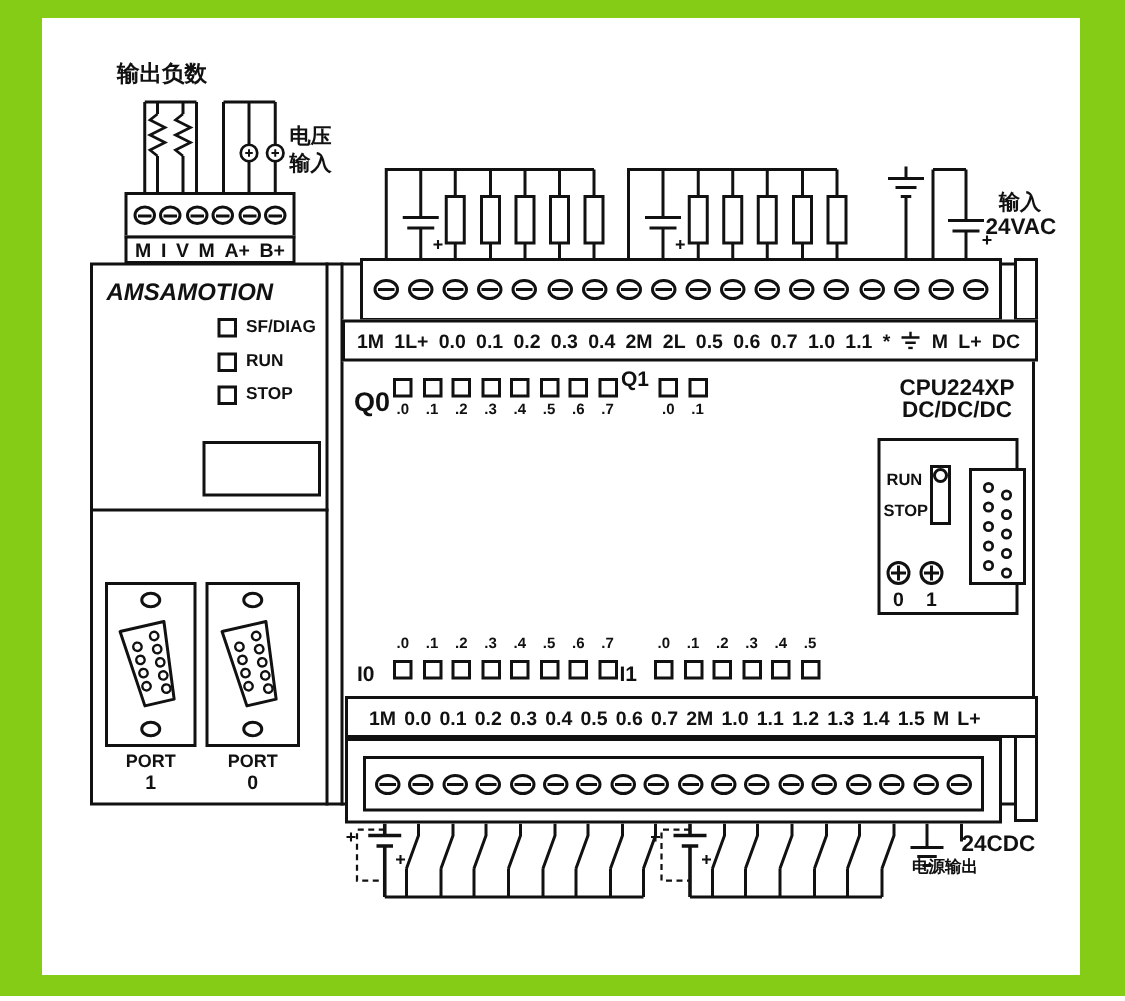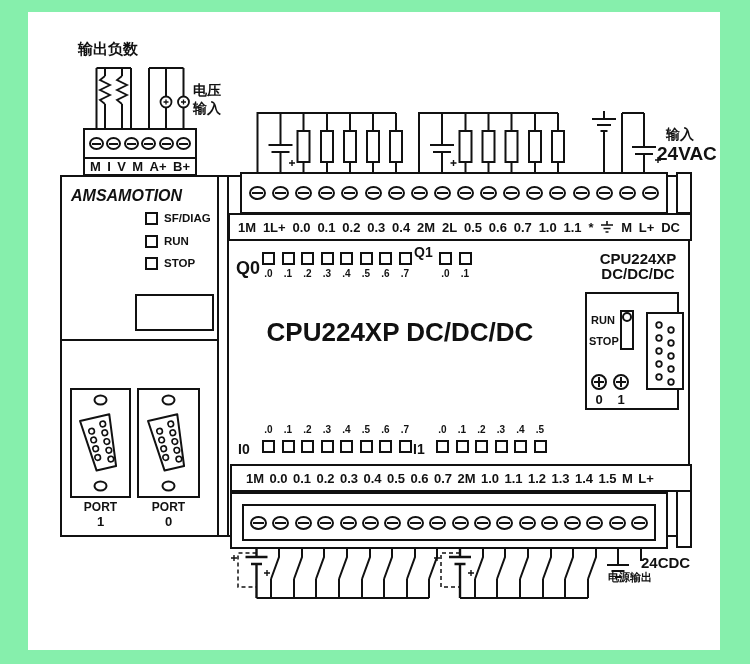--- a/index.html
+++ b/index.html
@@ -1,17 +1,17 @@
 <!DOCTYPE html>
 <html><head>
 <meta charset="utf-8">
 <style>
   * { box-sizing: border-box; margin: 0; padding: 0; }
   body { background:#fff; font-family:"Liberation Sans", sans-serif; }
-  .canvas { position:relative; width:750px; height:664px; background:#86efac; overflow:hidden;
+  .canvas { position:relative; width:750px; height:664px; background:#84cc16; overflow:hidden;
             color:#111; font-weight:bold; }
   .paper { position:absolute; left:28px; top:12px; width:692px; height:638px; background:#fff; }
   .abs { position:absolute; }
   .t { position:absolute; white-space:nowrap; }
   .b2 { border:2px solid #111; background:#fff; }
   .srow { display:flex; align-items:center; justify-content:space-between; height:100%; }
   .screw { width:17px; height:14px; border:2px solid #111; border-radius:50%; position:relative; flex:none; background:#fff; }
   .screw::after { content:""; position:absolute; left:1px; right:1px; top:50%; height:2px; margin-top:-1px; background:#111; }
   .screw-s { width:15px; height:13px; }
   .lblrow { display:flex; justify-content:space-between; align-items:center; font-size:13px; }
@@ -96,21 +96,21 @@
       <path d="M330,58 V76 M330,107 V117"></path>
         <rect x="324" y="76" width="12" height="31"></rect>
       <g>
         <path d="M376,56 V64 M364,64 H388 M369,70 H383 M372.5,76 H379.5 M376,76 V117"></path>
       </g>
       <path d="M394,58 V117 M416,58 V92 M416,99 V117 M394,58 H416 M404,92 H428 M407,99 H425"></path>
       <path d="M427,105 H433 M430,102 V108" stroke-width="1.4"></path>
     </g>
   </svg>
   <div class="t" style="left:666px;top:126px;font-size:14px;">输入</div>
-  <div class="t" style="left:657px;top:143px;font-size:19px;">24VAC</div>
+  <div class="t" style="left:657px;top:143px;font-size:15px;">24VAC</div>
 
   <div class="abs" style="left:60px;top:175px;width:630px;height:362px;border:2px solid #111;"></div>
   <div class="abs" style="left:217px;top:175px;width:12px;height:362px;border-left:2px solid #111;border-right:2px solid #111;"></div>
   <div class="abs" style="left:60px;top:339px;width:159px;height:2px;background:#111;"></div>
 
   <div class="abs b2" style="left:240px;top:172px;width:428px;height:42px;">
     <div class="srow" style="padding:0 7px;">
       <i class="screw"></i>
         <i class="screw"></i>
         <i class="screw"></i>
@@ -191,21 +191,20 @@
   <div class="t" style="left:414px;top:244px;font-size:14px;">Q1</div>
   <div class="bitrow" style="left:439px;top:252px;">
     <i class="sq"></i>
       <i class="sq"></i>
   </div>
   <div class="bitlabels" style="left:439px;top:268px;">
     <span>.0</span>
       <span>.1</span>
   </div>
 
-  <div class="t" style="left:250px;top:317px;width:300px;text-align:center;font-size:26px;">CPU224XP DC/DC/DC</div>
 
   <div class="t" style="left:594px;top:250px;width:88px;text-align:center;font-size:15px;">CPU224XP</div>
   <div class="t" style="left:594px;top:265px;width:88px;text-align:center;font-size:15px;">DC/DC/DC</div>
   <div class="abs b2" style="left:585px;top:292px;width:94px;height:118px;"></div>
   <div class="t" style="left:591px;top:314px;font-size:11px;">RUN</div>
   <div class="t" style="left:589px;top:335px;font-size:11px;">STOP</div>
   <div class="abs b2" style="left:620px;top:310px;width:14px;height:40px;"></div>
   <div class="abs" style="left:622px;top:312px;width:10px;height:10px;border:2px solid #111;border-radius:50%;"></div>
   <div class="abs b2" style="left:646px;top:312px;width:38px;height:78px;"></div>
   <svg style="left:650px;top:318px;" width="30" height="68" viewBox="0 0 30 68">

